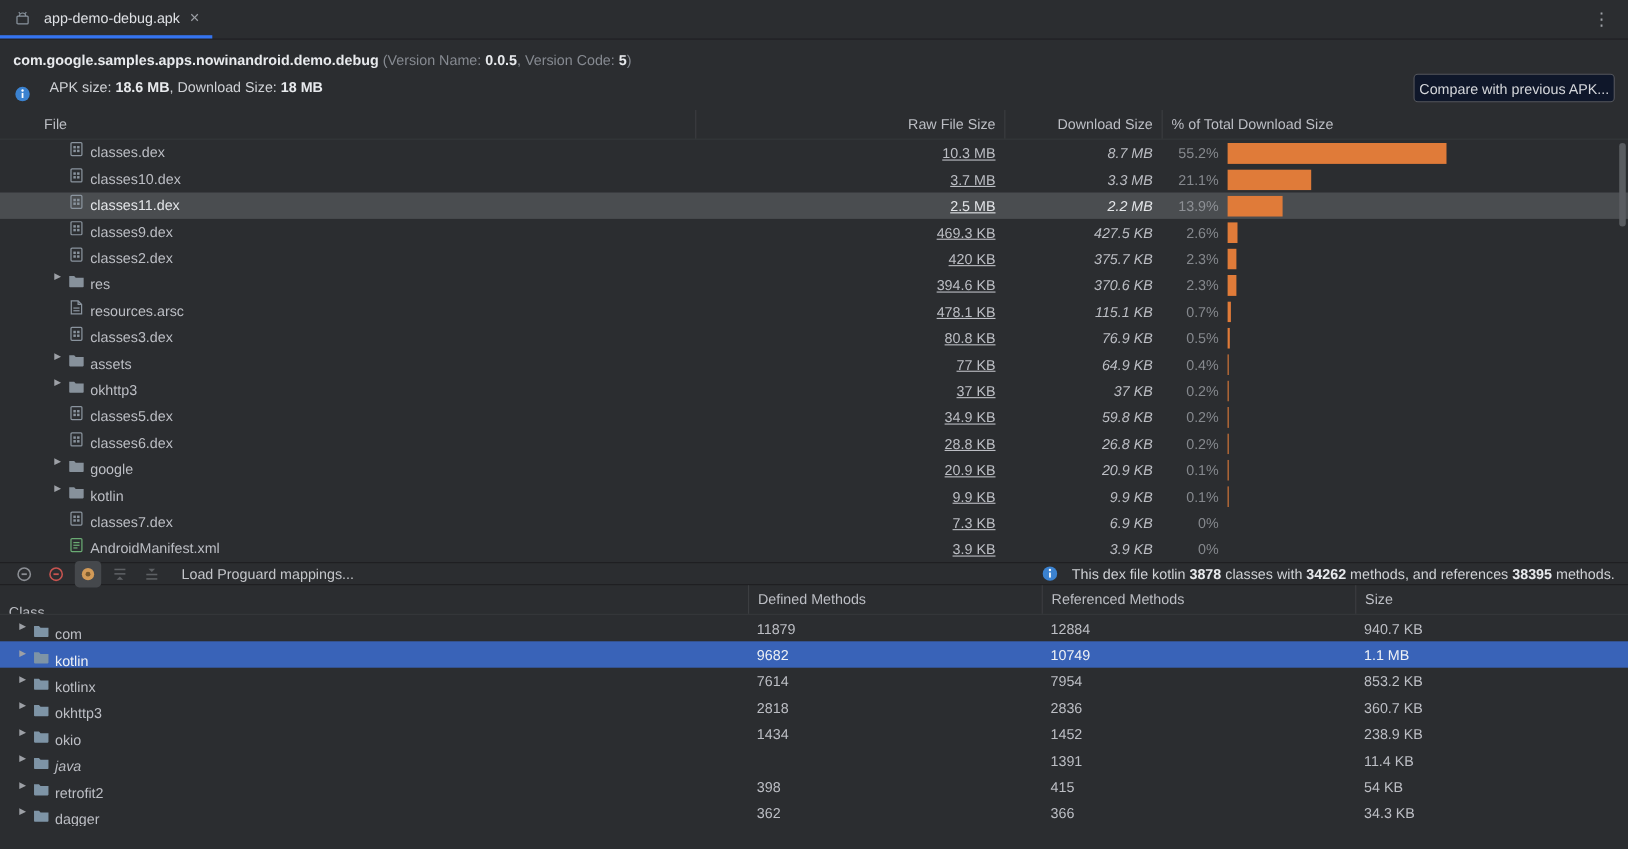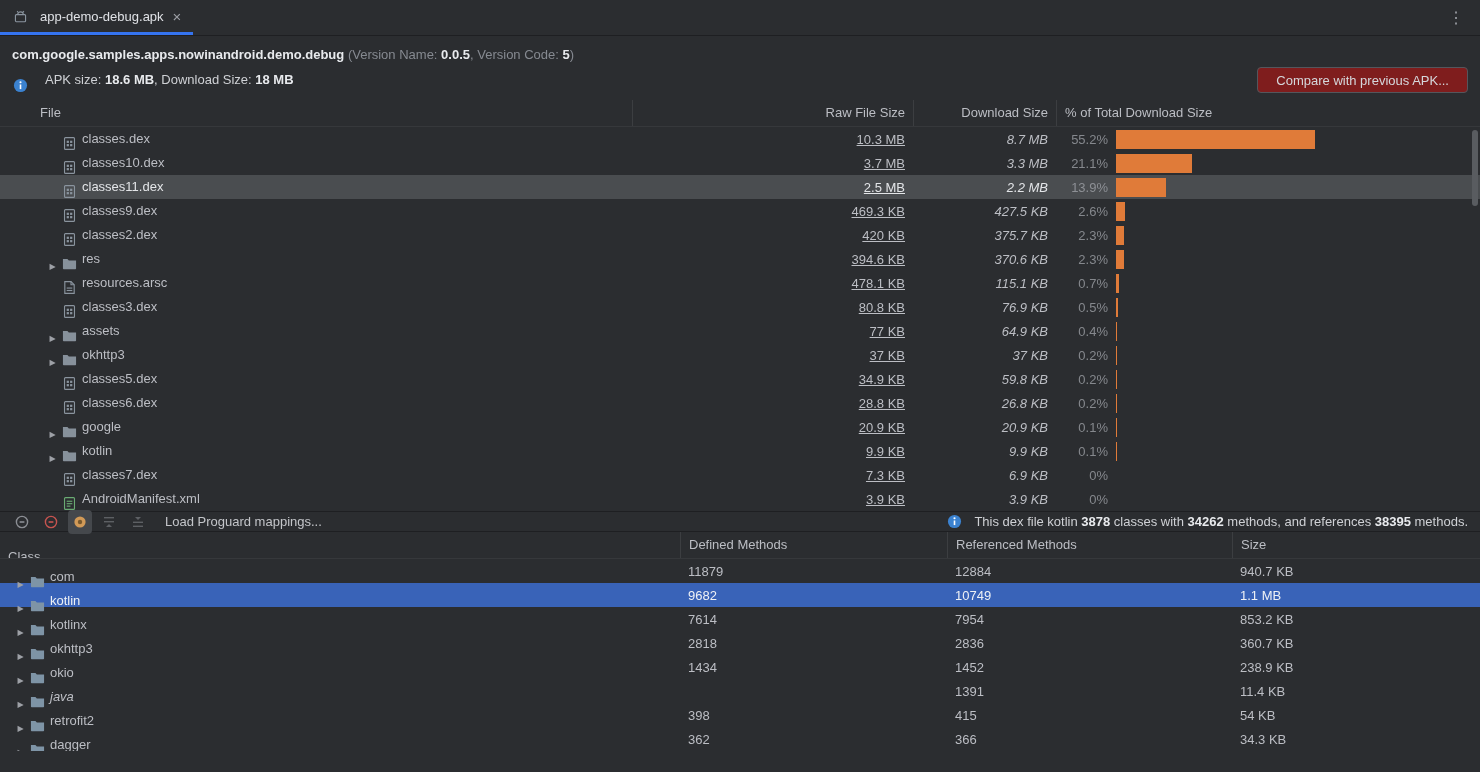--- a/index.html
+++ b/index.html
@@ -20,34 +20,34 @@
   .tab-close { color:#9da0a6; font-size:15px; line-height:1; padding:0 2px; cursor:pointer; }
   .kebab { margin-left:auto; align-self:center; padding:0 16px; color:#9da0a6; font-size:16px; cursor:pointer; }
 
   
   .header { height:64px; position:relative; padding:7px 12px 0; }
   .pkg-line { line-height:24px; white-space:nowrap; }
   .size-line { display:flex; align-items:flex-end; gap:12px; line-height:26px; white-space:nowrap; }
   .size-line span { color:#cfd1d5; }
   .size-line .bold { color:#e8eaed; }
   .compare-btn {
-    position:absolute; right:12px; bottom:7px; height:26px; padding:0 18px;
-    background:#7f1d1d; color:#d5d7db; border:1px solid #54565c; border-radius:4px;
+    position:absolute; right:12px; bottom:7px; height:26px; padding:0 4px;
+    background:#0f172a; color:#d5d7db; border:1px solid #54565c; border-radius:4px;
     font-family:"Liberation Sans", sans-serif; font-size:13px; cursor:pointer;
   }
 
   
   .thead { display:flex; height:27px; line-height:26px; border-bottom:1px solid #36383b; }
   .thead .col { padding:0 8px; white-space:nowrap; overflow:hidden; cursor:pointer; }
   .thead .col + .col { border-left:1px solid #3c3e41; }
   .row { display:flex; height:24px; align-items:center; cursor:pointer; }
   .row.sel-gray { background:var(--selection-gray); color:#e3e5e8; }
   .row.sel-blue { background:var(--selection-blue); color:#eef1f5; }
   .cell { white-space:nowrap; overflow:hidden; }
-  .name-cell { display:flex; align-items:flex-end; padding-left:12px; }
+  .name-cell { display:flex; align-items:flex-start; padding-left:12px; }
   .tree-arrow { width:17px; flex:0 0 17px; text-align:center; font-size:8px; color:#9da0a6; }
   .file-icon { width:16px; flex:0 0 16px; height:16px; display:inline-flex; align-items:center; justify-content:center; margin-right:5px; }
   .label { line-height:24px; }
 
   
   .file-name-col { width:600px; flex:0 0 600px;margin-left:32px; }
   .file-raw-col  { width:281px; flex:0 0 281px; text-align:right; }
   .file-dl-col   { width:143px; flex:0 0 143px; text-align:right; }
   .file-pct-head { flex:1; padding-left:10px; }
   .raw-cell { width:281px; flex:0 0 281px; text-align:right; padding-right:8px;text-decoration:underline; }

